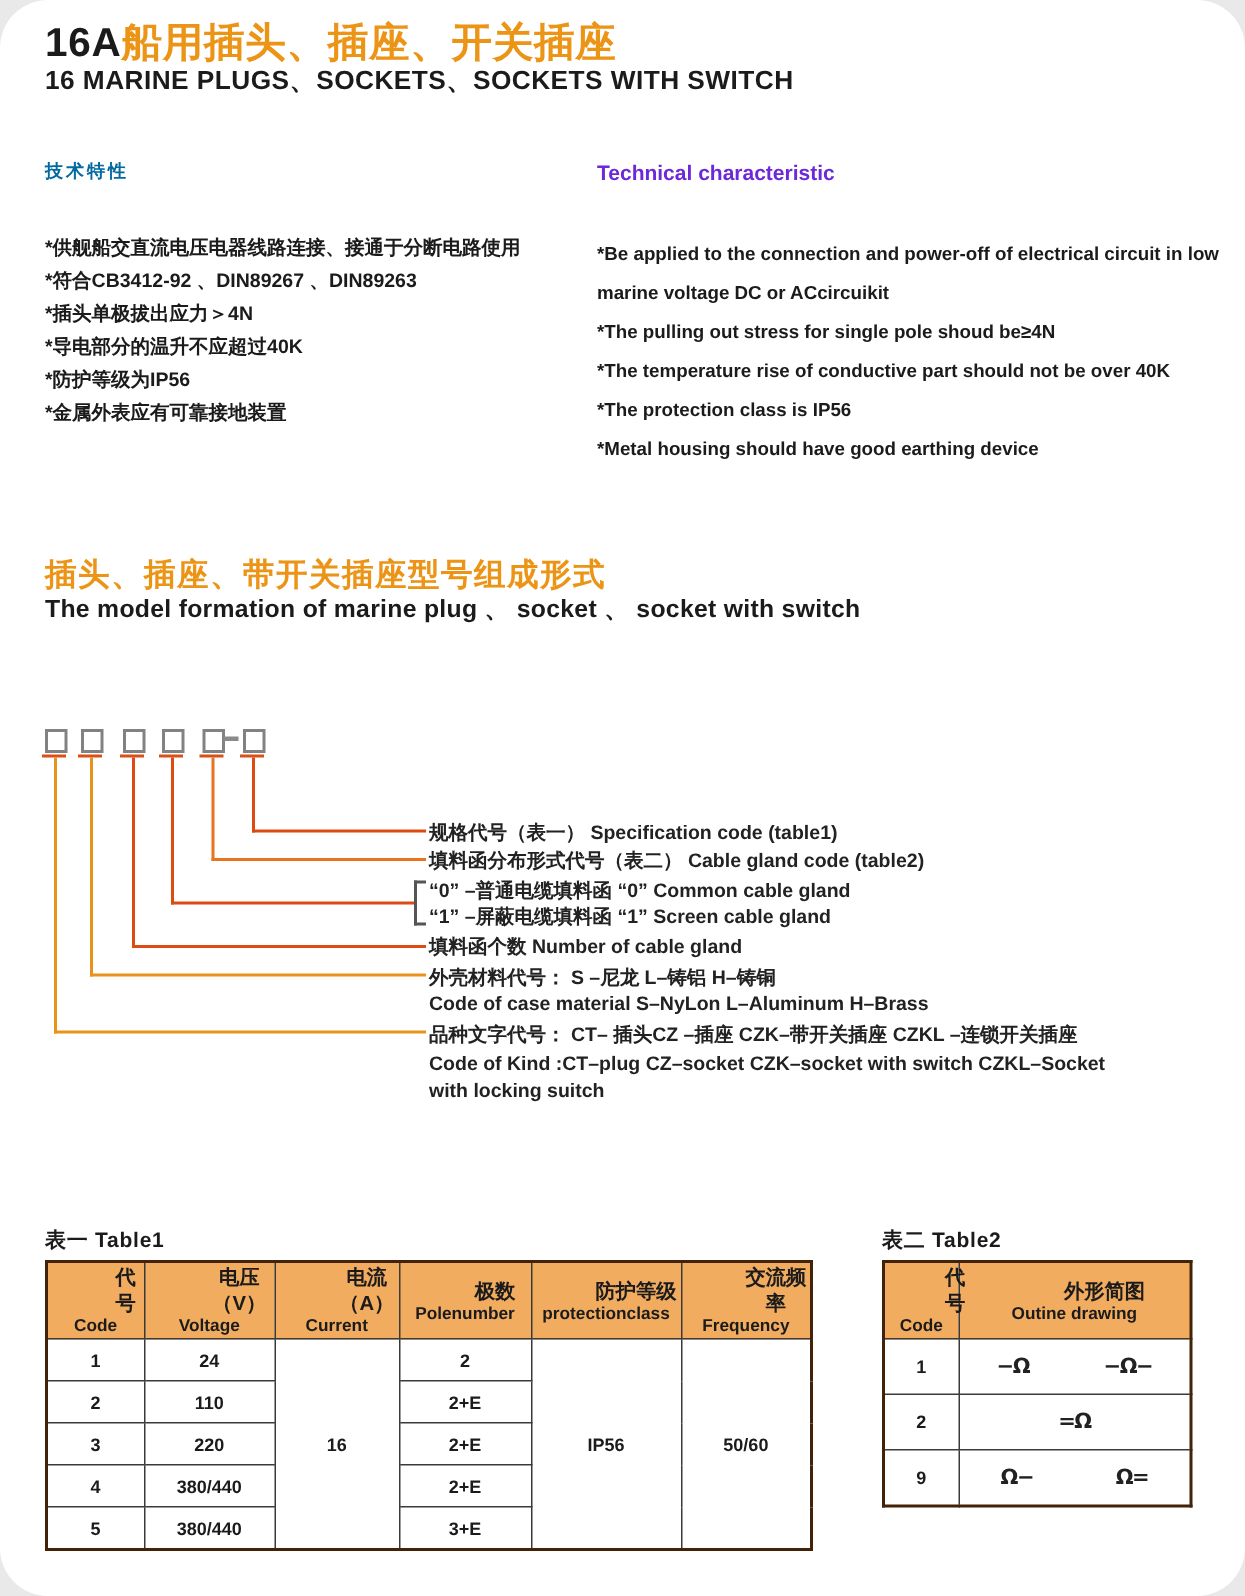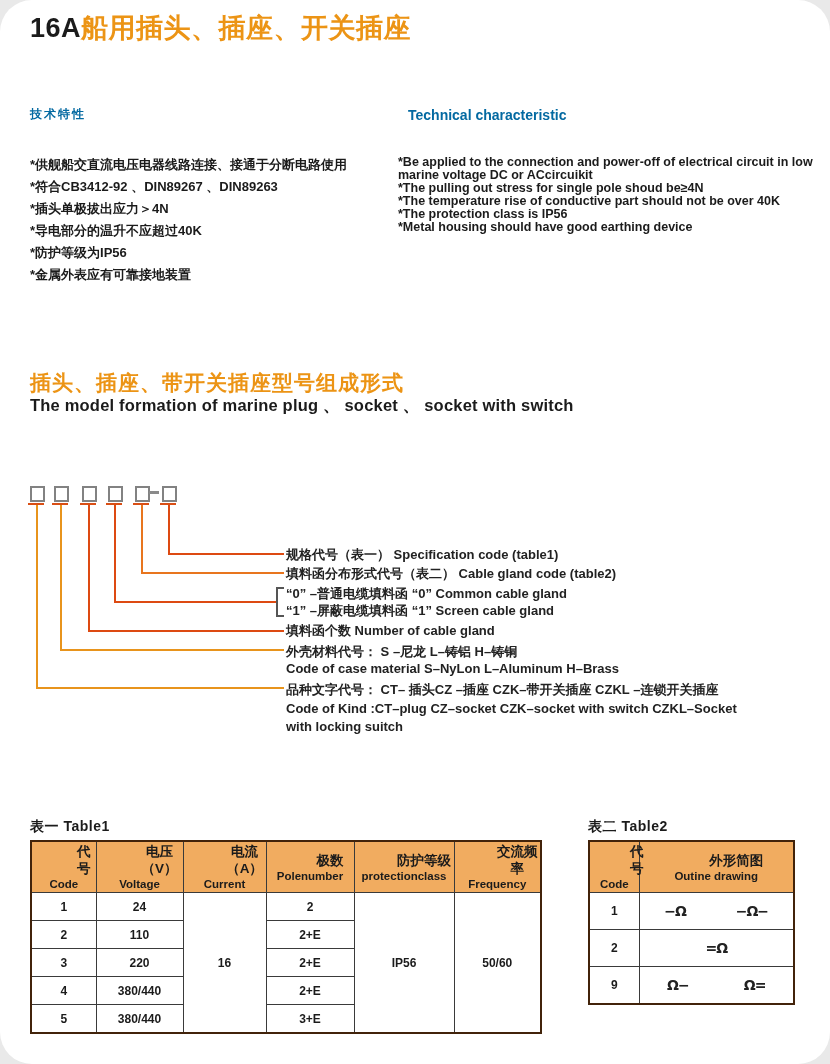--- a/index.html
+++ b/index.html
@@ -10,23 +10,23 @@
   }
   .abs { position:absolute; }
 
   
   .title-line { left:30px; top:10px; font-size:27px; font-weight:bold; letter-spacing:.5px; white-space:nowrap; }
   .title-line .zh { color:#EC9415; }
   .subtitle { left:30px; top:41px; font-size:17.5px; font-weight:bold; letter-spacing:.3px; white-space:nowrap; }
 
   
   .tech-h-zh { left:30px; top:106px; font-size:12px; font-weight:bold; color:#0369a1; letter-spacing:2px; }
-  .tech-h-en { left:408px; top:107px; font-size:14px; font-weight:bold; color:#0369a1; }
+  .tech-h-en { left:398px; top:107px; font-size:14px; font-weight:bold; color:#6d28d9; }
   .tech-list-zh { left:30px; top:154px; width:365px; font-size:13px; font-weight:bold; line-height:22px; }
-  .tech-list-en { left:398px; top:156px; width:420px; font-size:12.5px; font-weight:bold; line-height:13px; }
+  .tech-list-en { left:398px; top:156px; width:420px; font-size:12.5px; font-weight:bold; line-height:26px; }
 
   
   .model-h-zh { left:30px; top:369px; font-size:21px; font-weight:bold; color:#EC9415; letter-spacing:1px; }
   .model-h-en { left:30px; top:395px; font-size:16.5px; font-weight:bold; letter-spacing:.2px; }
 
   .mbox { position:absolute; top:486px; width:11px; height:12px; border:2px solid #828282; background:#fff; }
   .mbar { position:absolute; top:503px; height:2px; width:16px; background:#D94F15; }
   .mdash { position:absolute; left:149px; top:491px; width:10px; height:3px; background:#8a8a8a; }
   .conn { position:absolute; border-left:2px solid; border-bottom:2px solid; }
   .bracket { position:absolute; left:276px; top:587px; width:6px; height:26px;
@@ -48,20 +48,21 @@
   .oglyph { font-family:"DejaVu Sans",sans-serif; font-size:14px; font-weight:bold; color:#222; letter-spacing:-1px; }
 </style>
 </head>
 <body>
 
 <div class="page">
 
   <div class="abs title-line">
     <span>16A</span><span class="zh">船用插头、插座、开关插座</span>
   </div>
+  <div class="abs subtitle">16 MARINE PLUGS、SOCKETS、SOCKETS WITH  SWITCH</div>
 
   <div class="abs tech-h-zh">技术特性</div>
   <div class="abs tech-h-en">Technical characteristic</div>
 
   <div class="abs tech-list-zh">
     <div>*供舰船交直流电压电器线路连接、接通于分断电路使用</div>
     <div>*符合CB3412-92 、DIN89267 、DIN89263</div>
     <div>*插头单极拔出应力＞4N</div>
     <div>*导电部分的温升不应超过40K</div>
     <div>*防护等级为IP56</div>

